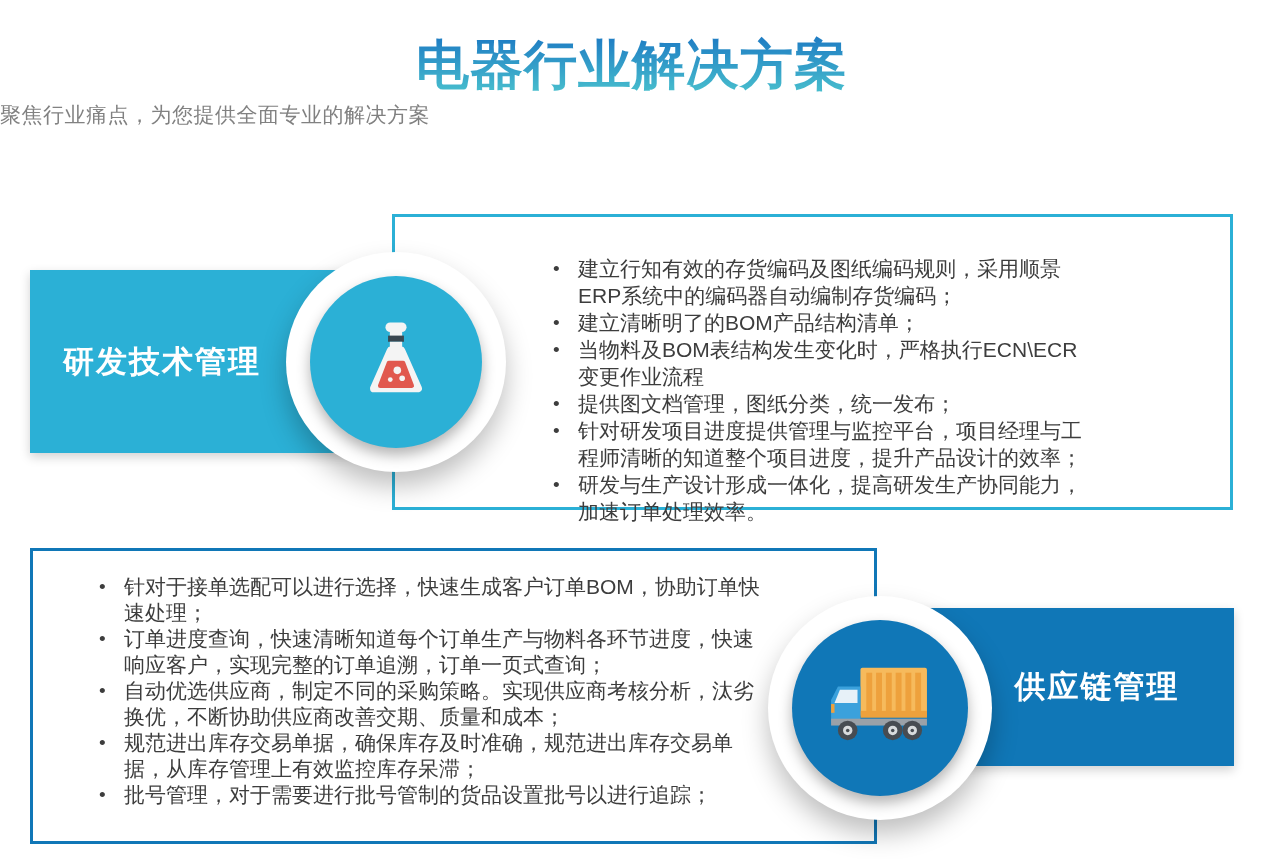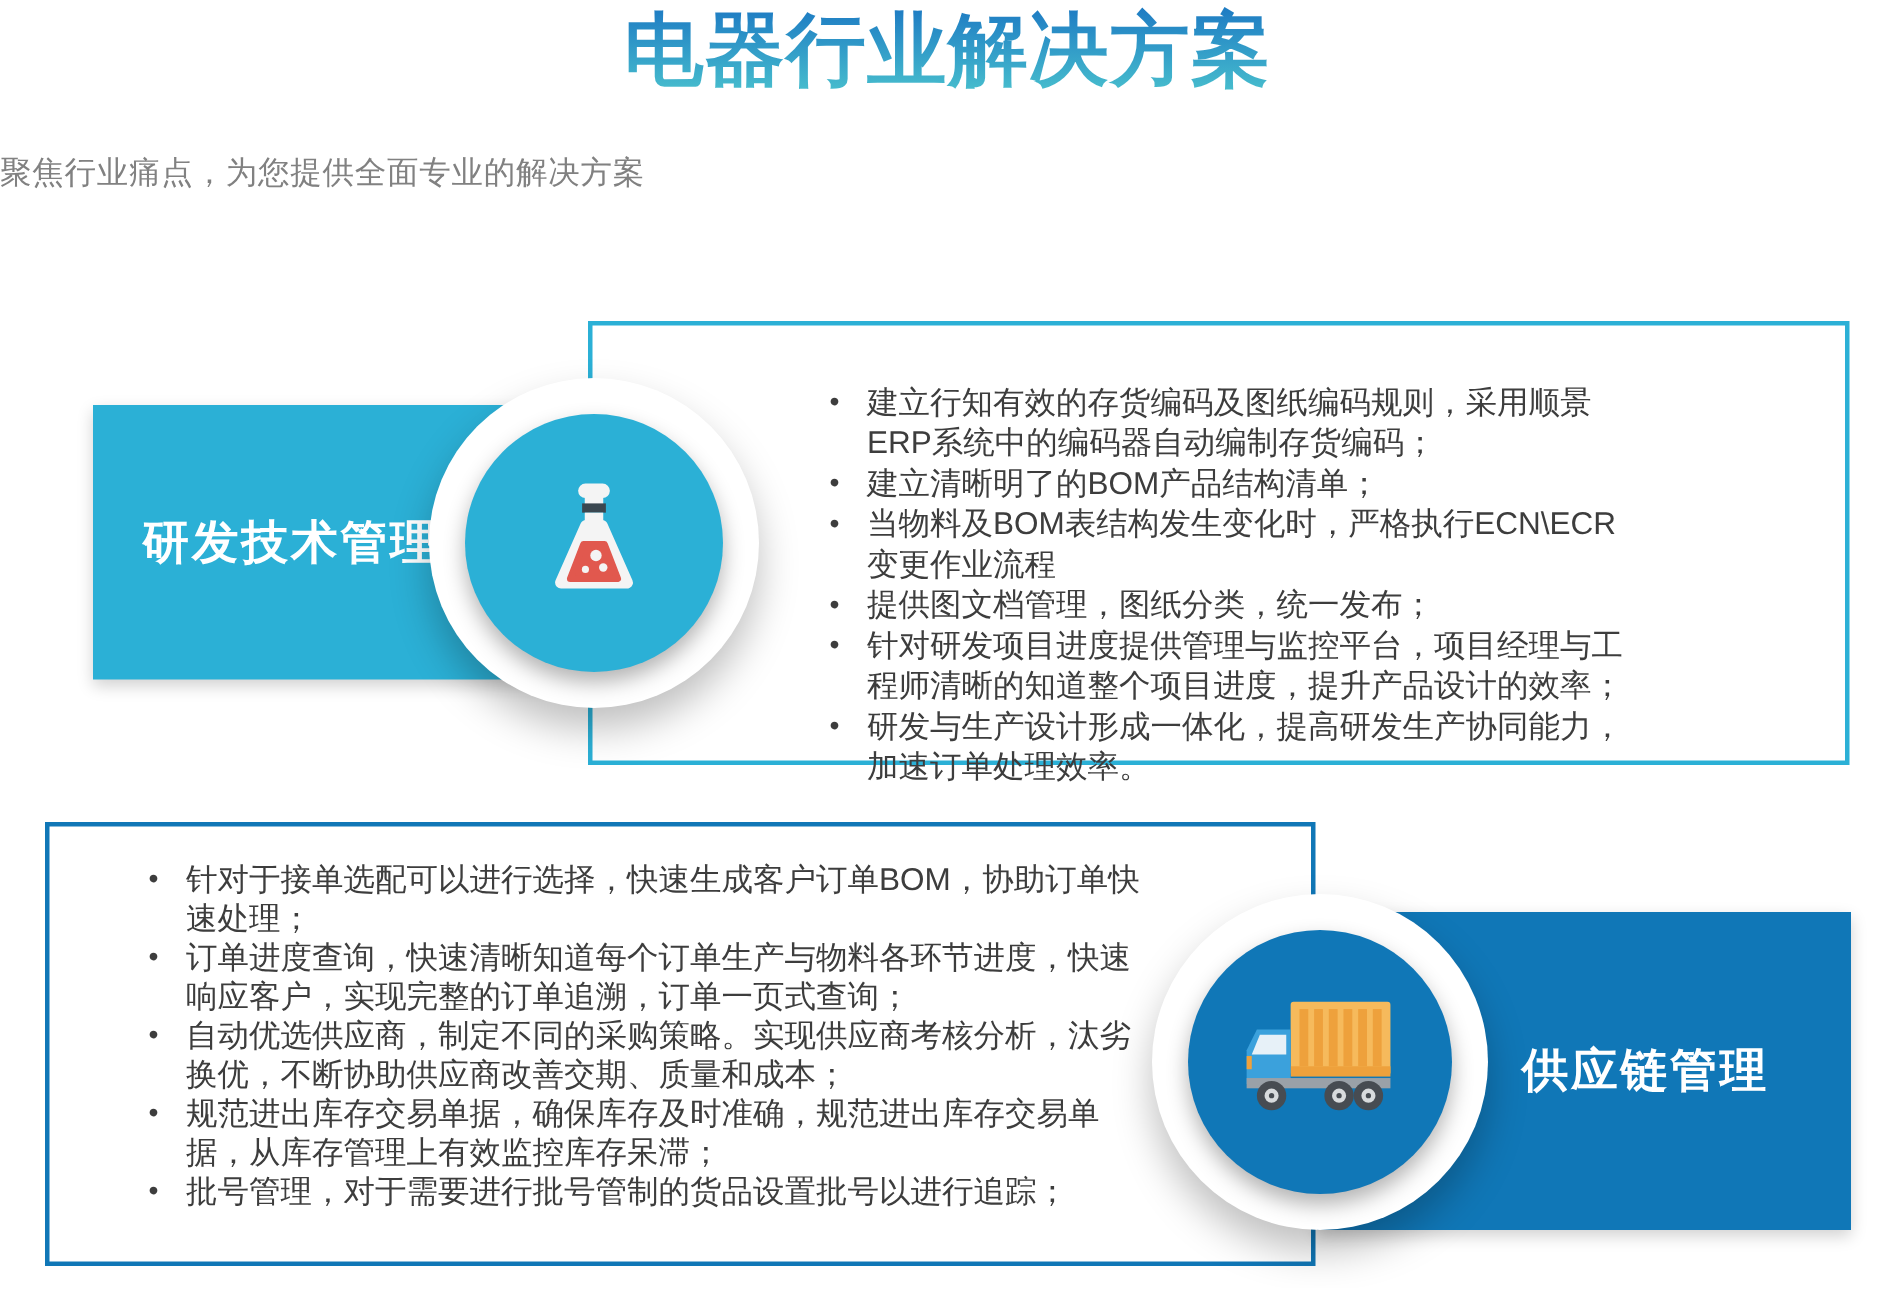--- a/index.html
+++ b/index.html
@@ -2,21 +2,21 @@
 <html style="--title-top: #1d7ac3; --title-bottom: #4ac2ce; --subtitle: #818181; --text: #3d3d3d; --cyan: #2bb0d6; --blue: #1077b7; --icon-white: #f4f4f4; --flask-red: #e1584e; --flask-band: #3a4750; --truck-cargo: #f6ba5c; --truck-stripe: #eea13c; --truck-cab: #3ba1dc; --truck-glass: #e7f1f8; --truck-chassis: #9aa1a8; --truck-wheel: #474c52; --truck-hub: #d8dbdd;"><head>
 <meta charset="utf-8">
 <style>
   html,body{margin:0;padding:0;background:#ffffff;}
   .page{
     position:relative;width:1264px;height:859px;background:#fff;overflow:hidden;
     font-family:"Liberation Sans","DejaVu Sans",sans-serif;
   }
   
   .page-title{
-    position:absolute;top:4px;left:0;width:100%;text-align:center;
+    position:absolute;top:35px;left:0;width:100%;text-align:center;
     font-size:53px;font-weight:900;letter-spacing:1px;line-height:1.15;
     background:linear-gradient(180deg,var(--title-top,#1d7ac3),var(--title-bottom,#4ac2ce));
     -webkit-background-clip:text;background-clip:text;
     -webkit-text-fill-color:transparent;color:transparent;
   }
   .page-subtitle{
     position:absolute;top:101px;left:0;width:100%;text-align:left;
     font-size:21px;color:var(--subtitle,#818181);letter-spacing:.5px;
   }
   
@@ -25,22 +25,22 @@
   .panel.supply{left:30px;top:548px;width:847px;height:296px;border:3px solid var(--blue,#1077b7);}
   
   .bullets{position:absolute;margin:12px;padding:0;list-style:none;color:var(--text,#3d3d3d);font-size:21px;}
   .bullets li{position:relative;padding-left:34px;}
   .bullets li::before{content:"•";position:absolute;left:9px;top:0;font-size:19px;}
   .bullets.rnd{left:532px;top:243px;width:539px;line-height:27px;}
   .bullets.supply{left:78px;top:562px;width:674px;line-height:26px;}
   
   .banner{position:absolute;display:flex;align-items:center;box-shadow:0 4px 10px rgba(0,0,0,.18);}
   .banner .banner-label{color:#fff;font-size:31px;font-weight:bold;letter-spacing:2px;}
-  .banner.rnd{left:30px;top:270px;width:365px;height:183px;background:var(--cyan,#2bb0d6);padding-left:33px;box-sizing:border-box;margin-left:32px;}
-  .banner.supply{left:878px;top:608px;width:356px;height:212px;background:var(--blue,#1077b7);box-sizing:border-box;}
+  .banner.rnd{left:30px;top:270px;width:365px;height:183px;background:var(--cyan,#2bb0d6);padding-left:33px;box-sizing:border-box;}
+  .banner.supply{left:878px;top:608px;width:356px;height:158px;background:var(--blue,#1077b7);box-sizing:border-box;}
   .banner.supply .banner-label{position:absolute;left:82px;right:0;text-align:center;}
   
   .circle-outer{position:absolute;border-radius:50%;background:#fff;box-shadow:0 14px 26px rgba(0,0,0,.25);}
   .circle-inner{position:absolute;border-radius:50%;display:flex;align-items:center;justify-content:center;
                 box-shadow:0 7px 14px rgba(0,0,0,.30);}
   .circle-outer.rnd{left:286px;top:252px;width:220px;height:220px;}
   .circle-inner.rnd{left:24px;top:24px;width:172px;height:172px;background:var(--cyan,#2bb0d6);}
   .circle-outer.supply{left:768px;top:596px;width:224px;height:224px;}
   .circle-inner.supply{left:24px;top:24px;width:176px;height:176px;background:var(--blue,#1077b7);}
   

